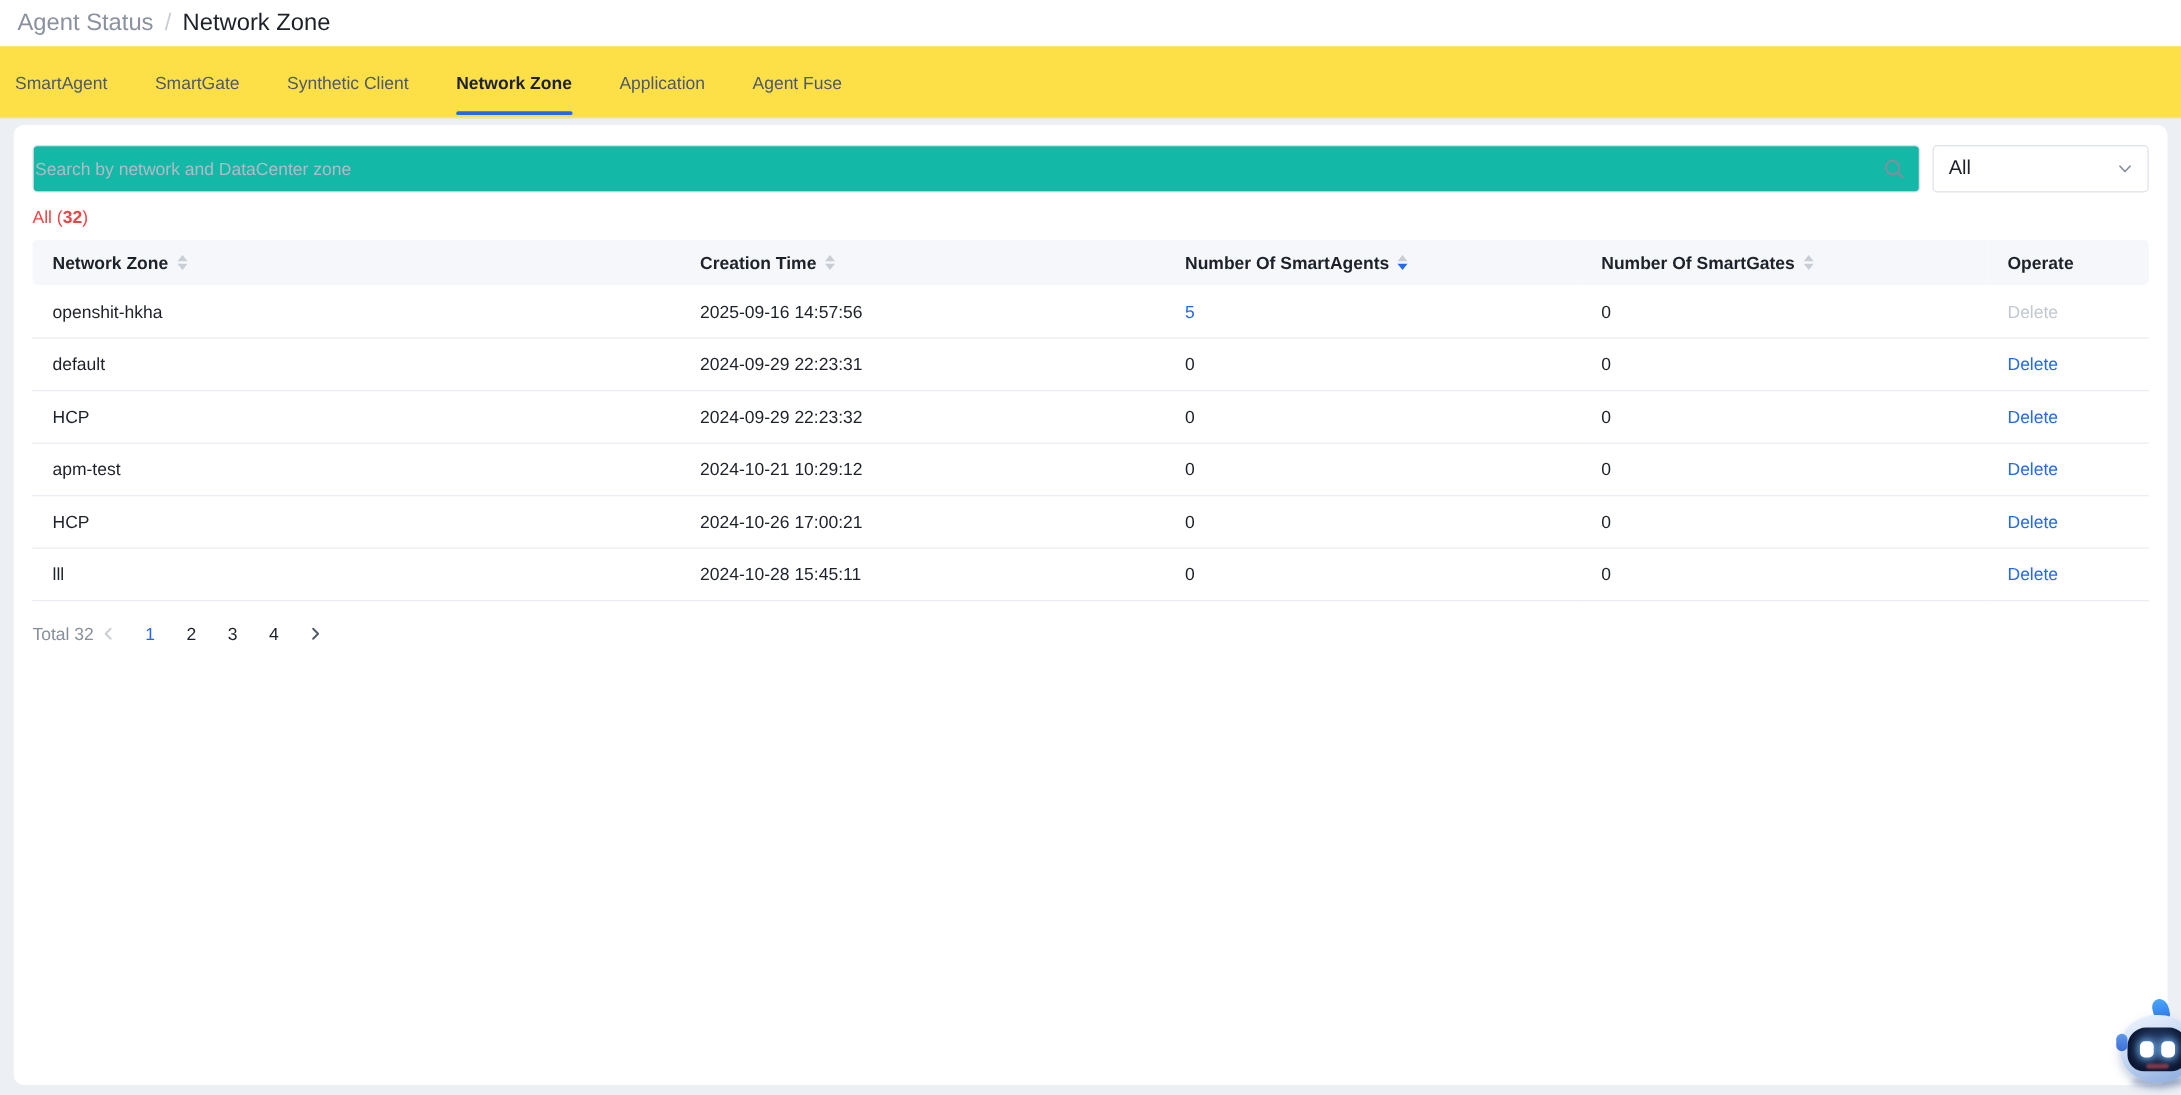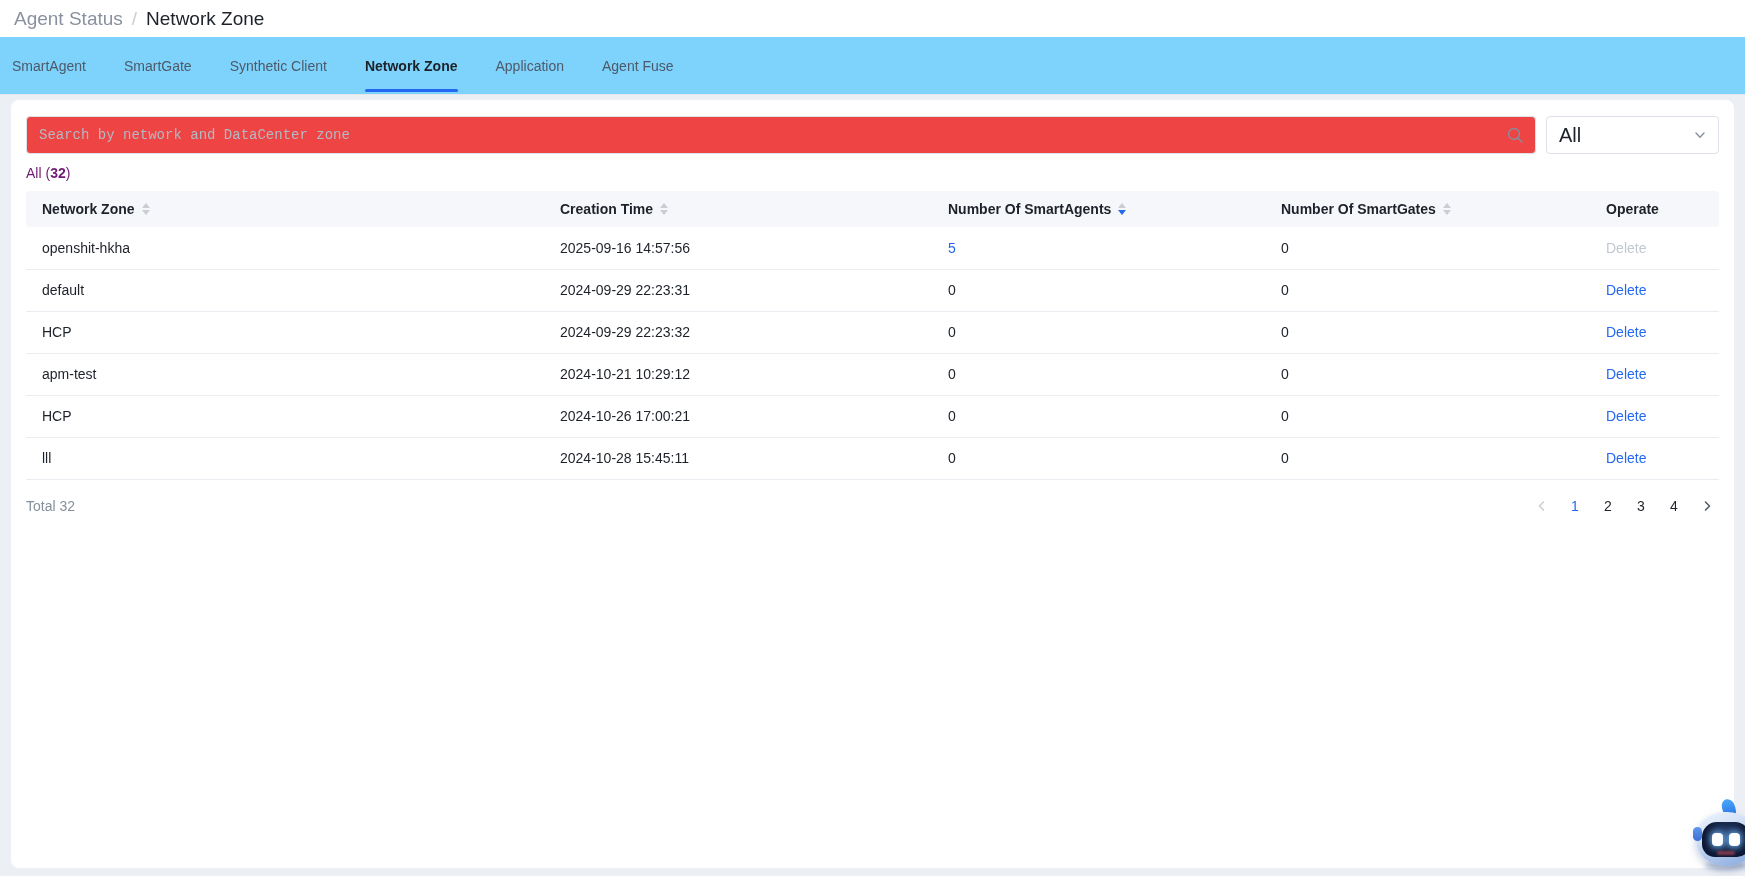--- a/index.html
+++ b/index.html
@@ -6,59 +6,59 @@
   html,body { width:1745px; height:876px; }
   body { font-family:"Liberation Sans", sans-serif; background:#eceff4; overflow:hidden; position:relative; display:flex; flex-direction:column; }
 
   
   .breadcrumb-bar { height:37px; background:#fff; display:flex; align-items:center; padding:0 14px; font-size:19px; flex:0 0 auto; }
   .crumb-root { color:#8a919f; cursor:pointer; }
   .crumb-sep { color:#c9cdd4; margin:0 9px; }
   .crumb-current { color:#1d2129; font-weight:500; }
 
   
-  .tab-bar { height:58px; background:#7dd3fc; border-bottom:1px solid #e5e6eb; display:flex; align-items:stretch; padding-left:12px; flex:0 0 auto; }
+  .tab-bar { height:58px; background:#fde047; border-bottom:1px solid #e5e6eb; display:flex; align-items:stretch; padding-left:12px; flex:0 0 auto; }
   .tab { display:flex; align-items:center; margin-right:38px; font-size:14px; color:#4e5969; cursor:pointer; position:relative; white-space:nowrap; }
   .tab.active { color:#1d2129; font-weight:700; }
   .tab.active::after { content:""; position:absolute; left:0; right:0; bottom:2px; height:3px; background:#2468f2; border-radius:2px; }
 
   
   .content { flex:1 1 auto; padding:5px 11px 8px; min-height:0; }
   .card { background:#fff; border-radius:8px; height:100%; padding:16px 15px; position:relative; }
 
   
   .toolbar { display:flex; gap:10px; }
   .search-box { flex:1; position:relative; }
-  .search-input { width:100%; height:38px; border:1px solid #dde1e8; border-radius:4px; padding:0 42px 0 12px; font-size:14px; color:#1d2129; outline:none; font-family:Liberation Mono, monospace; background:#ef4444; }
+  .search-input { width:100%; height:38px; border:1px solid #dde1e8; border-radius:4px; padding:0 42px 0 1px; font-size:14px; color:#1d2129; outline:none; font-family:Liberation Sans, sans-serif; background:#14b8a6; }
   .search-input::placeholder { color:#b2bac6; }
   .search-icon { position:absolute; right:12px; top:50%; transform:translateY(-50%); width:18px; height:18px; cursor:pointer; display:flex; }
-  .filter-select { width:173px; height:38px; border:1px solid #dde1e8; border-radius:4px; display:flex; align-items:center; justify-content:space-between; padding:0 12px; font-size:20px; color:#1d2129; cursor:pointer; background:#fff; flex:0 0 auto; }
-
-  
-  .summary { margin-top:11px; font-size:14px; color:#701a75; font-weight:500; display:inline-block; cursor:pointer; }
+  .filter-select { width:173px; height:38px; border:1px solid #dde1e8; border-radius:4px; display:flex; align-items:center; justify-content:space-between; padding:0 12px; font-size:16px; color:#1d2129; cursor:pointer; background:#fff; flex:0 0 auto; }
+
+  
+  .summary { margin-top:11px; font-size:14px; color:#ef4444; font-weight:500; display:inline-block; cursor:pointer; }
   .summary b { font-weight:700; }
 
   
   table { width:100%; border-collapse:collapse; margin-top:9px; table-layout:fixed; }
   thead th { background:#f6f7fa; height:36px; text-align:left; font-size:14px; font-weight:700; color:#1d2129; padding:0 0 0 16px; }
   thead th:first-child { border-radius:4px 0 0 4px; }
   thead th:last-child { border-radius:0 4px 4px 0; }
   .th-wrap { display:flex; align-items:center; }
   tbody td { height:42px; border-bottom:1px solid #e9ecf1; font-size:14px; color:#1d2129; padding:0 0 0 16px; }
   .sorter { display:inline-flex; flex-direction:column; margin-left:7px; gap:2px; cursor:pointer; }
   .caret-up { width:0; height:0; border-left:4px solid transparent; border-right:4px solid transparent; border-bottom:5px solid #c9cdd4; }
   .caret-down { width:0; height:0; border-left:4px solid transparent; border-right:4px solid transparent; border-top:5px solid #c9cdd4; }
   .caret-down.active { border-top-color:#2468f2; }
   .link { color:#2468f2; cursor:pointer; }
   .op-delete { color:#2468f2; cursor:pointer; }
   .op-delete.disabled { color:#c2c8d1; cursor:not-allowed; }
   .op-none { color:#8a919f; }
 
   
-  .pager-row { display:flex; align-items:center; justify-content:space-between; margin-top:14px; }
+  .pager-row { display:flex; align-items:center; margin-top:14px; }
   .total { color:#86909c; font-size:14px; }
   .pages { display:flex; align-items:center; gap:9px; }
   .page-item { min-width:24px; height:24px; display:flex; align-items:center; justify-content:center; font-size:14px; color:#1d2129; cursor:pointer; border-radius:2px; }
   .page-item.current { color:#2468f2; font-weight:500; }
   .page-arrow { width:24px; height:24px; display:flex; align-items:center; justify-content:center; color:#4e5969; cursor:pointer; background:none; border:none; }
   .page-arrow.disabled { color:#c9cdd4; cursor:not-allowed; }
 
   
   .assistant { position:absolute; right:-13px; bottom:8px; width:62px; height:66px; z-index:10; cursor:pointer; }
   .robot-shadow { position:absolute; bottom:-2px; left:9px; width:44px; height:9px; border-radius:50%; background:rgba(110,130,165,.4); filter:blur(2px); }

